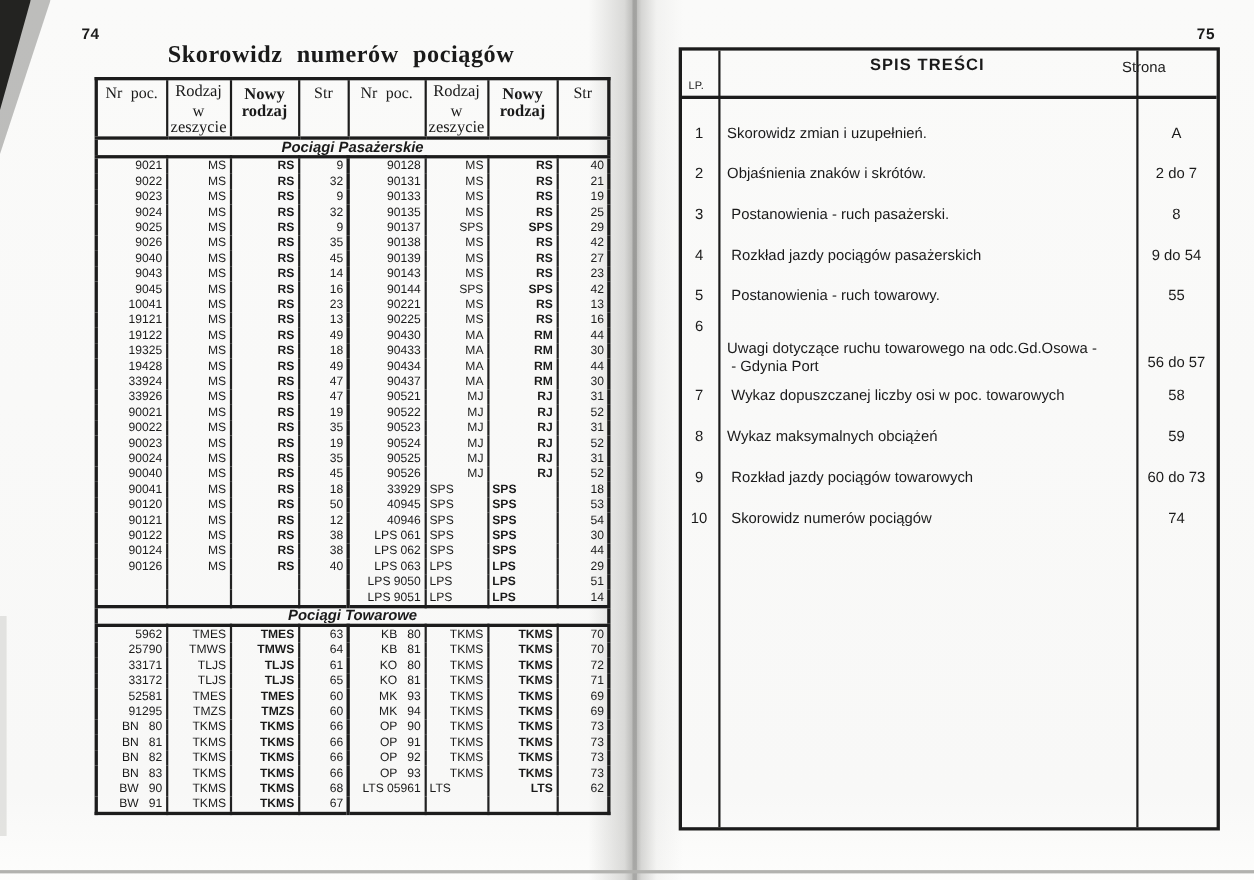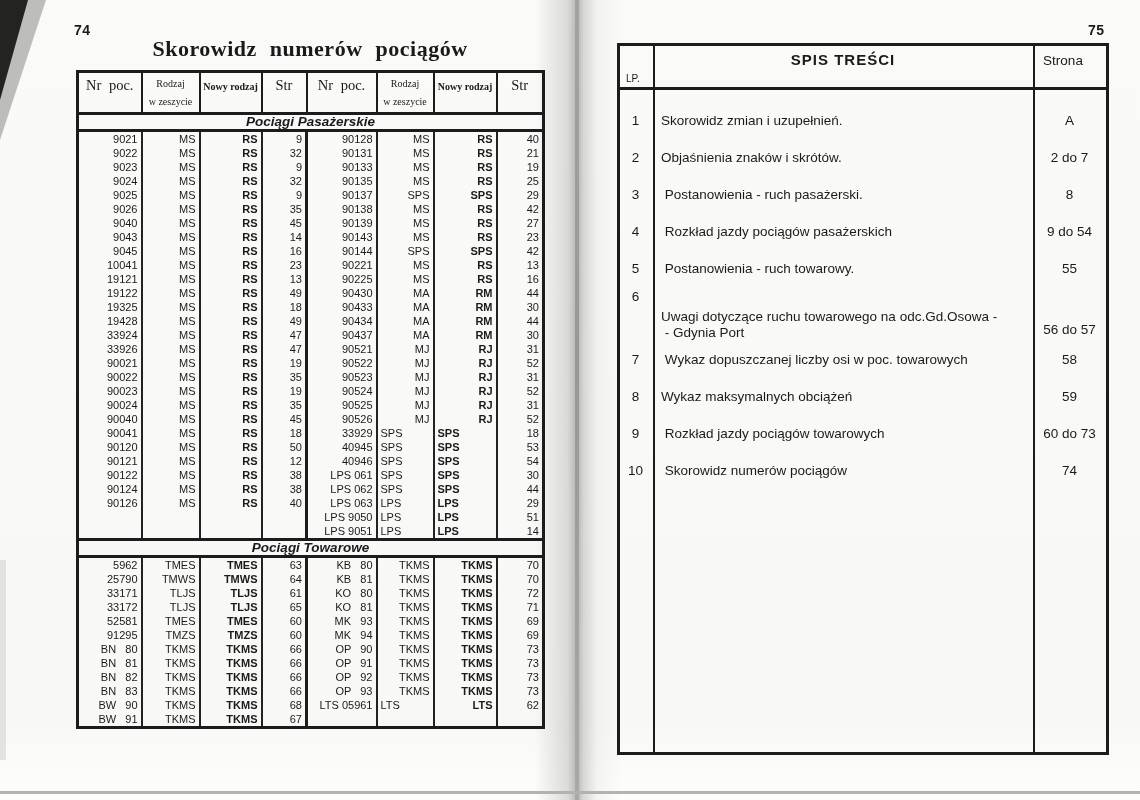--- a/index.html
+++ b/index.html
@@ -21,47 +21,47 @@
   .left-edge-smudge{position:absolute;left:0;top:560px;width:6px;height:200px;background:#d8d8d5;opacity:.7;}
 
   
   .pageno{position:absolute;font-weight:bold;font-size:14px;letter-spacing:.5px;}
   .pageno-left{left:74px;top:22px;}
   .pageno-right{left:1088px;top:22px;}
   .doc-title{position:absolute;left:90px;top:36px;width:440px;text-align:center;
     font-family:"Liberation Serif","DejaVu Serif",serif;font-weight:bold;font-size:22px;
     word-spacing:7px;letter-spacing:.5px;}
 
-  table.trains{position:absolute;left:76px;top:70px;width:447px;border-collapse:collapse;
+  table.trains{position:absolute;left:86px;top:70px;width:447px;border-collapse:collapse;
     table-layout:fixed;font-size:11px;border:3px solid #1c1c1c;}
   table.trains th{border:2px solid #1c1c1c;border-bottom:3px solid #1c1c1c;
     font-weight:normal;padding:0;vertical-align:top;background:transparent;}
   table.trains thead tr{height:42px;}
   .h-big{font-family:"Liberation Serif","DejaVu Serif",serif;font-size:14.5px;word-spacing:4px;padding-top:4px;display:block;}
-  .h-small{font-family:"Liberation Serif","DejaVu Serif",serif;font-size:10px;display:block;line-height:15px;padding-top:3px;}
+  .h-small{font-family:"Liberation Serif","DejaVu Serif",serif;font-size:15px;display:block;line-height:15px;padding-top:3px;}
   .h-small.bold{font-weight:bold;padding-top:6px;}
   tr.section-row td{border-top:3px solid #1c1c1c;border-bottom:3px solid #1c1c1c;
     text-align:center;font-weight:bold;font-style:italic;font-size:13.5px;height:21px;padding:0;}
   table.trains td{padding:0 3px;height:14px;line-height:14px;overflow:hidden;white-space:pre;}
   td.c-nr{border-left:2px solid #222;text-align:right;}
   td.c-rod{border-left:2px solid #222;text-align:right;padding-right:5px;}
   td.c-nowy{border-left:2px solid #222;text-align:right;padding-right:5px;font-weight:bold;}
   td.c-str{border-left:2px solid #222;text-align:right;}
   td.first{border-left:none;}
   td.mid{border-left:3px solid #1c1c1c;}
   td.al{text-align:left;padding-left:3px;}
 
   
   .toc{position:absolute;left:617px;top:43px;width:492px;height:712px;
     border:3px solid #1c1c1c;box-sizing:border-box;}
   .toc-header{position:relative;height:41px;border-bottom:3px solid #1c1c1c;}
   .toc-title{position:absolute;left:36px;right:76px;top:5px;text-align:center;
     font-weight:bold;font-size:15px;letter-spacing:1px;}
   .toc-lp-label{position:absolute;left:6px;bottom:3px;font-size:10px;}
-  .toc-strona-label{position:absolute;right:0;top:7px;width:86px;text-align:center;font-size:13.5px;}
+  .toc-strona-label{position:absolute;right:0;top:7px;width:86px;font-size:13.5px;}
   .toc-vline{position:absolute;top:0;bottom:0;width:2px;background:#1c1c1c;}
   .vline-lp{left:33px;}
   .vline-strona{right:71px;}
   .toc-body{position:relative;padding-top:12px;}
   .toc-row{display:grid;grid-template-columns:35px 1fr 73px;min-height:37px;
     align-items:center;font-size:13.5px;}
   .toc-row .lp{text-align:center;padding-right:4px;}
   .toc-row .item{padding-left:6px;white-space:pre-wrap;line-height:16px;}
   .toc-row .pg{text-align:center;}
   .toc-row.two-line{min-height:48px;}

